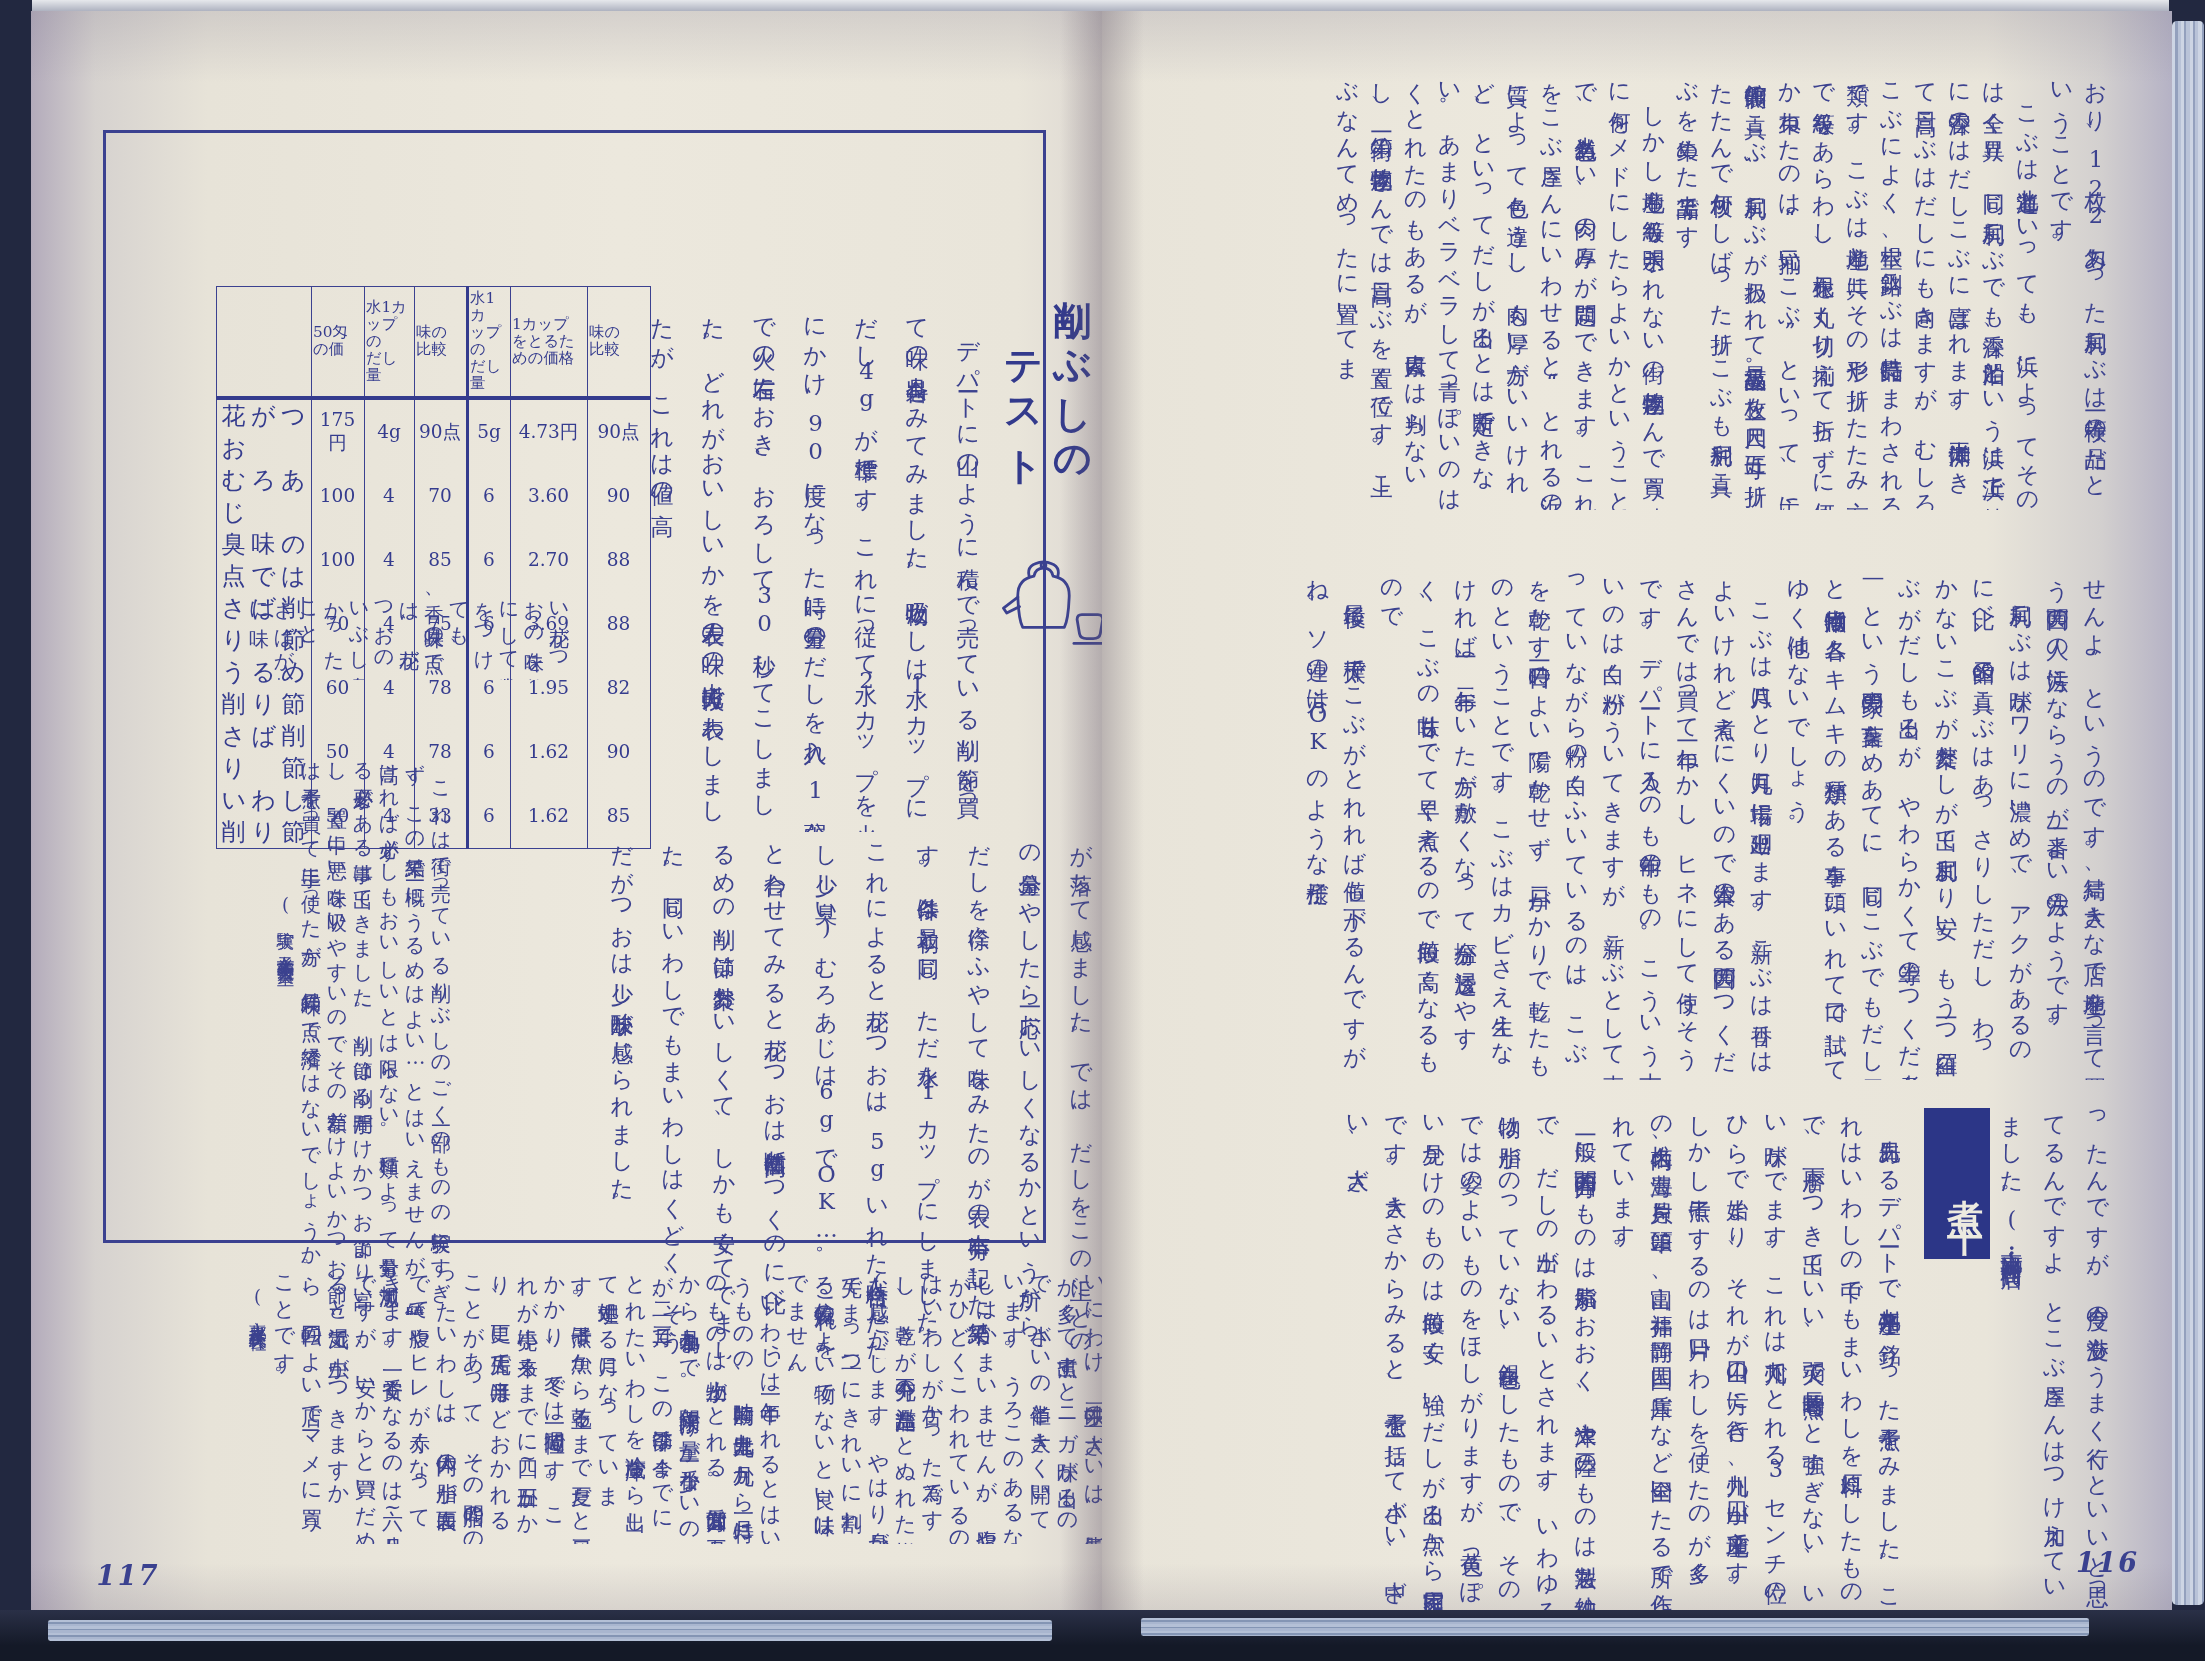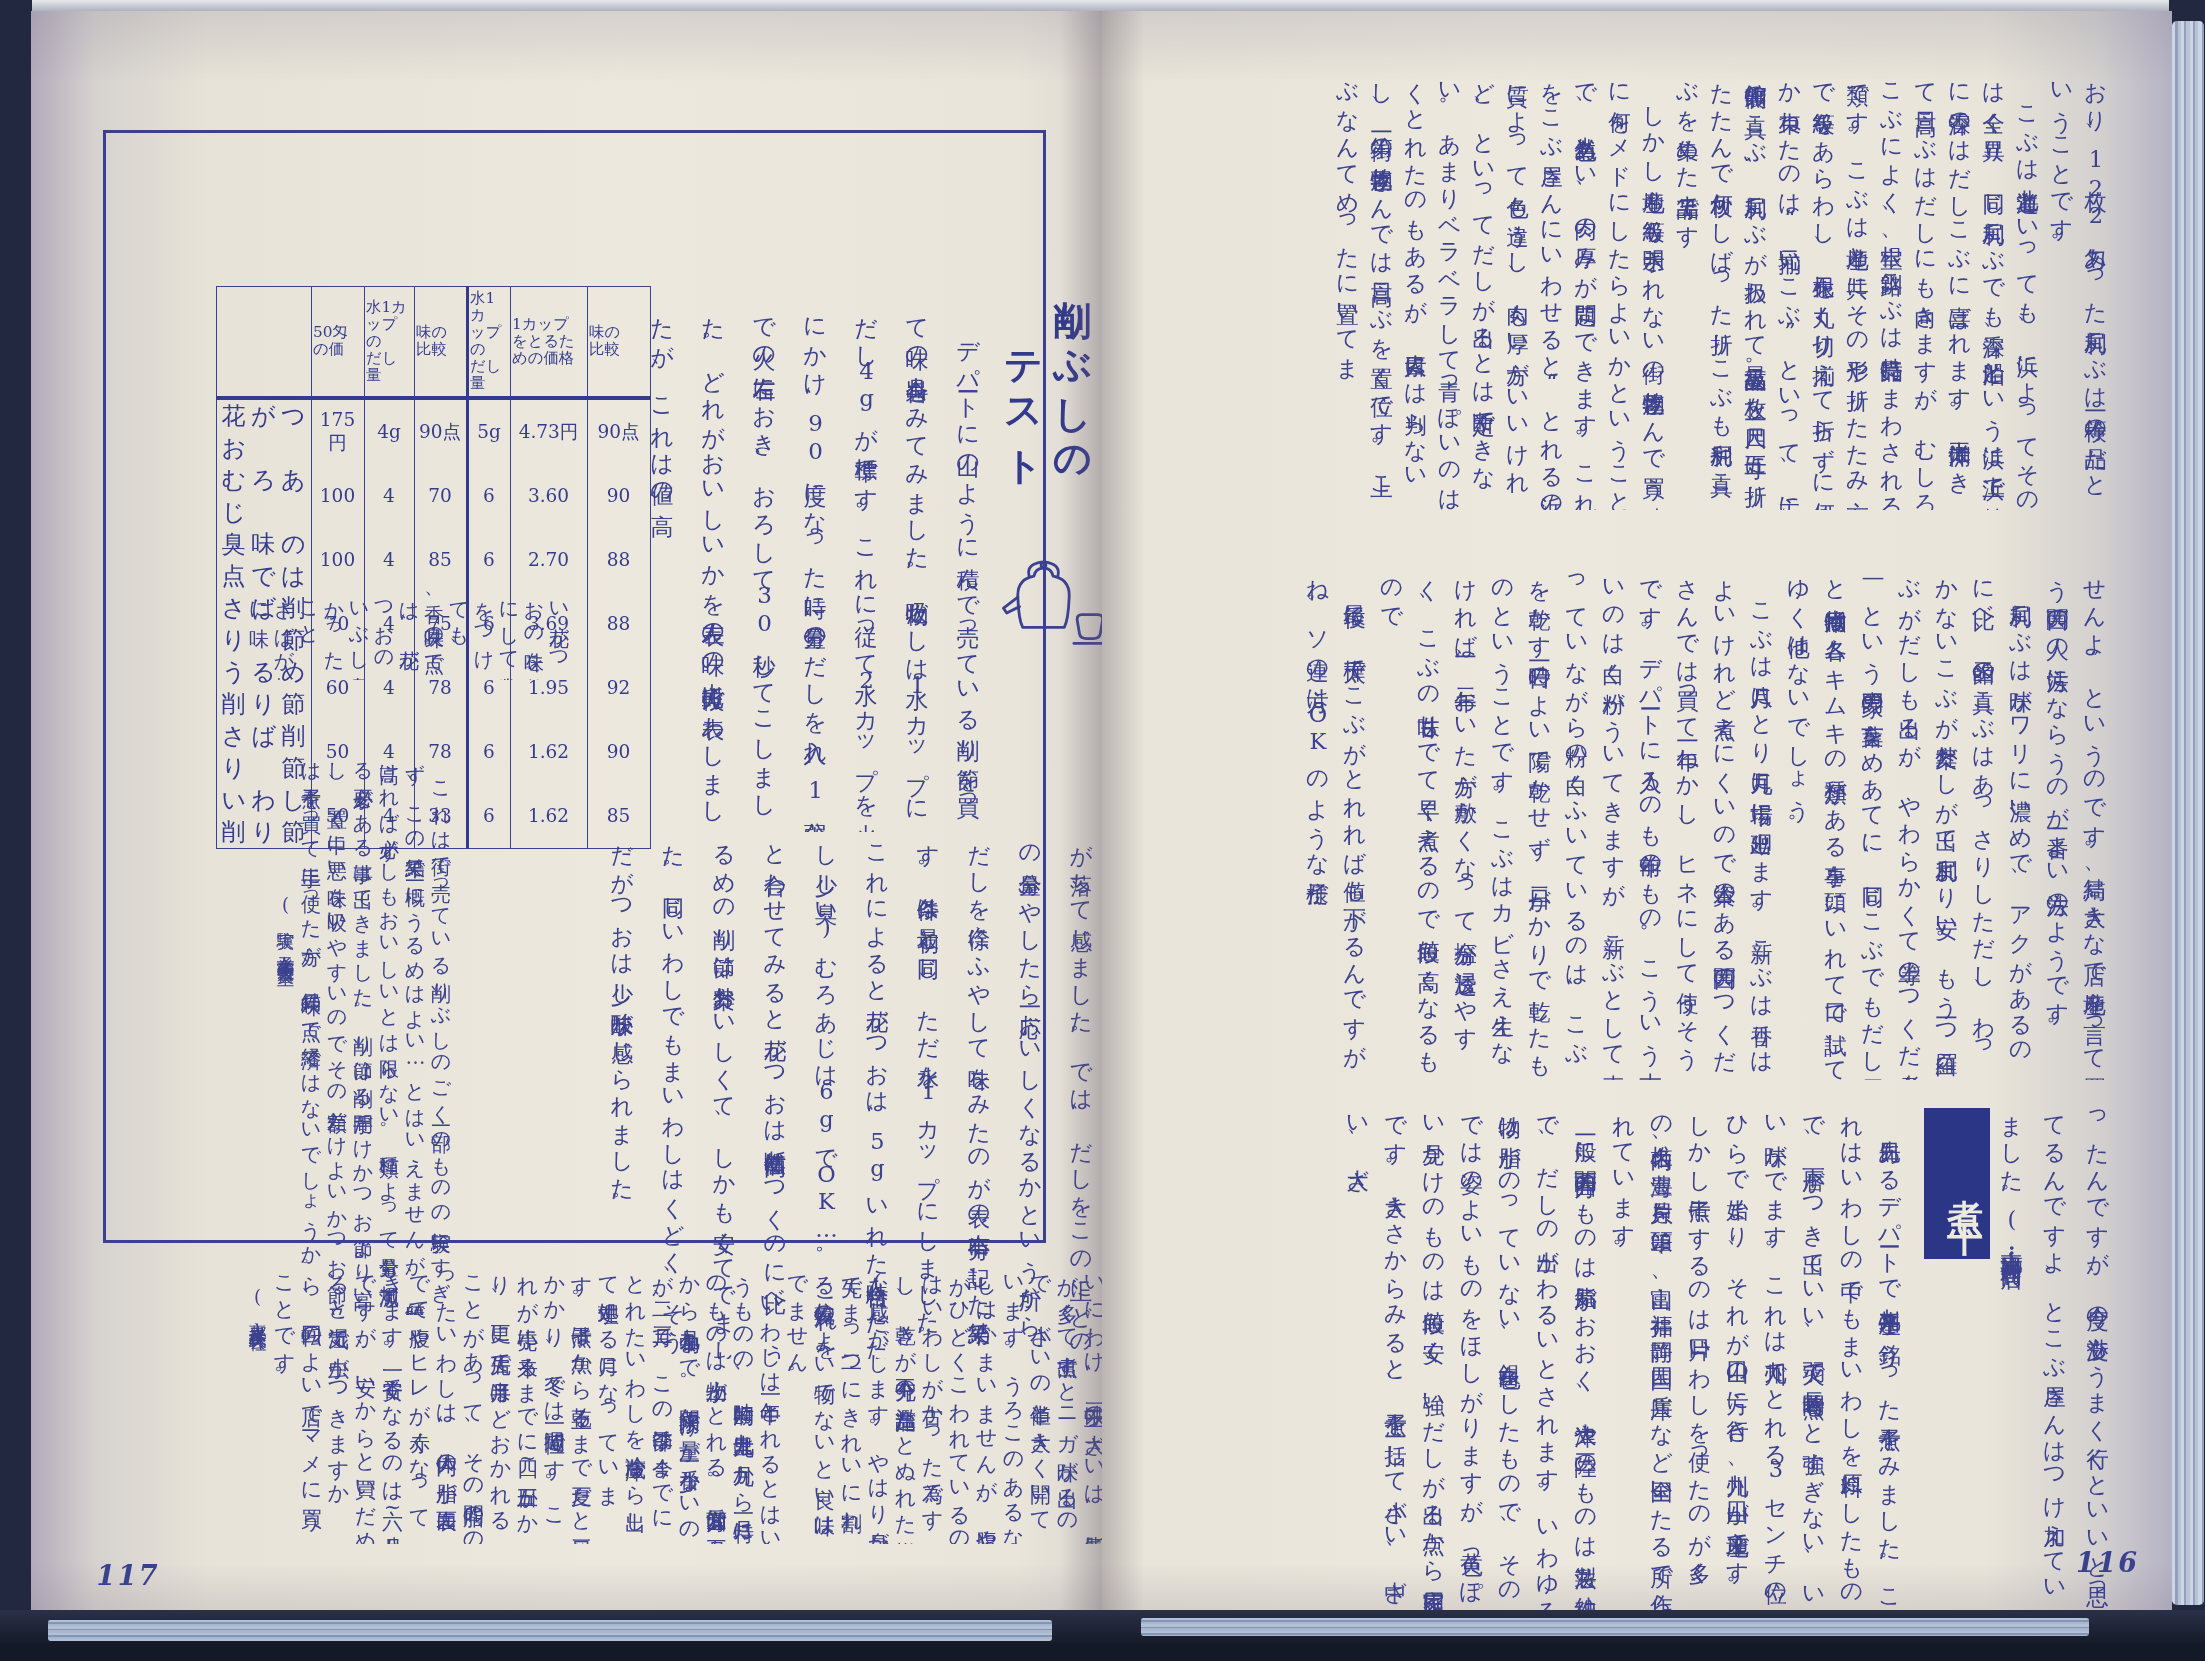--- a/index.html
+++ b/index.html
@@ -150,21 +150,21 @@
               <td>3.69</td>
               <td>88</td>
             </tr>
             <tr>
               <th>うるめ削り節</th>
               <td>60</td>
               <td>4</td>
               <td>78</td>
               <td>6</td>
               <td>1.95</td>
-              <td>92</td>
+              <td>82</td>
             </tr>
             <tr>
               <th>さば削り節</th>
               <td>50</td>
               <td>4</td>
               <td>78</td>
               <td>6</td>
               <td>1.62</td>
               <td>90</td>
             </tr>

